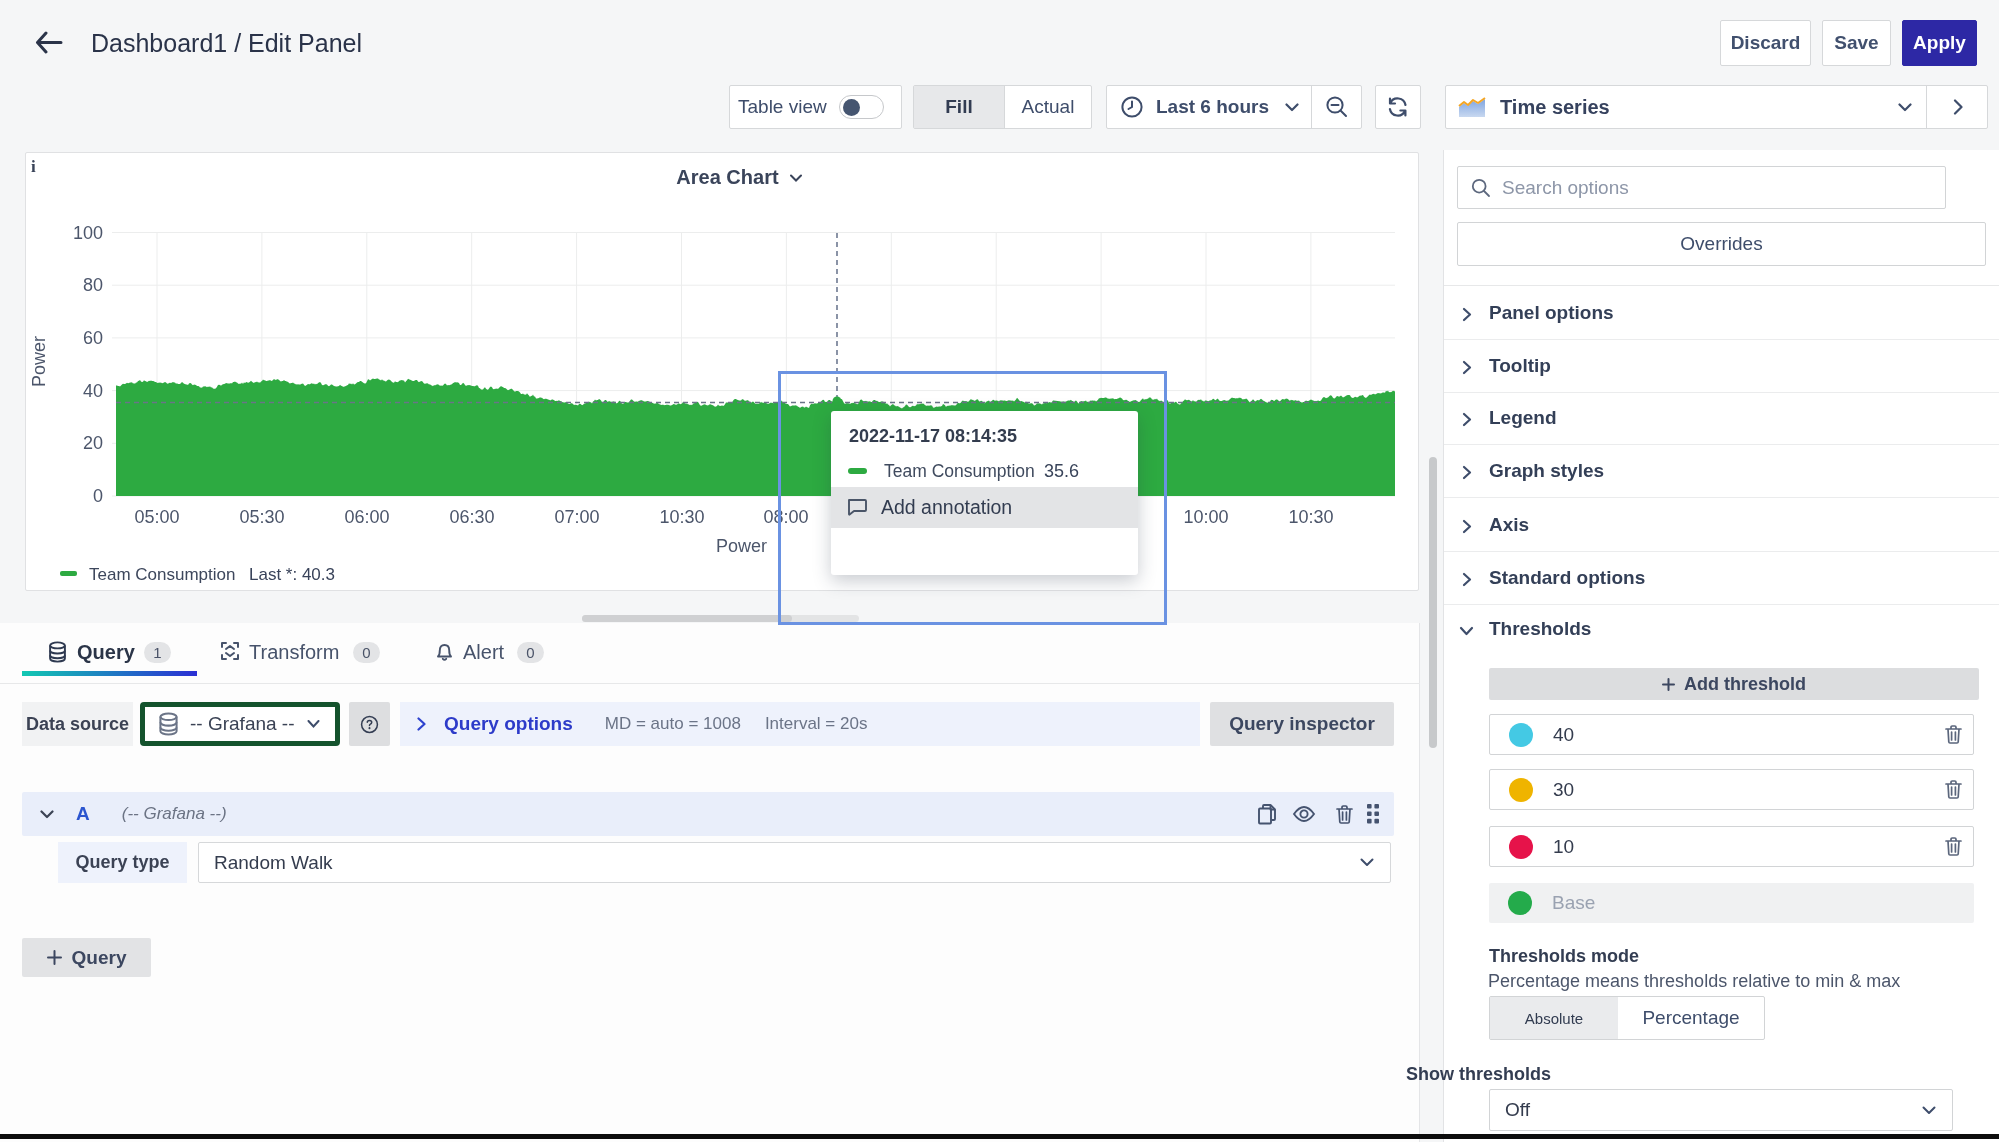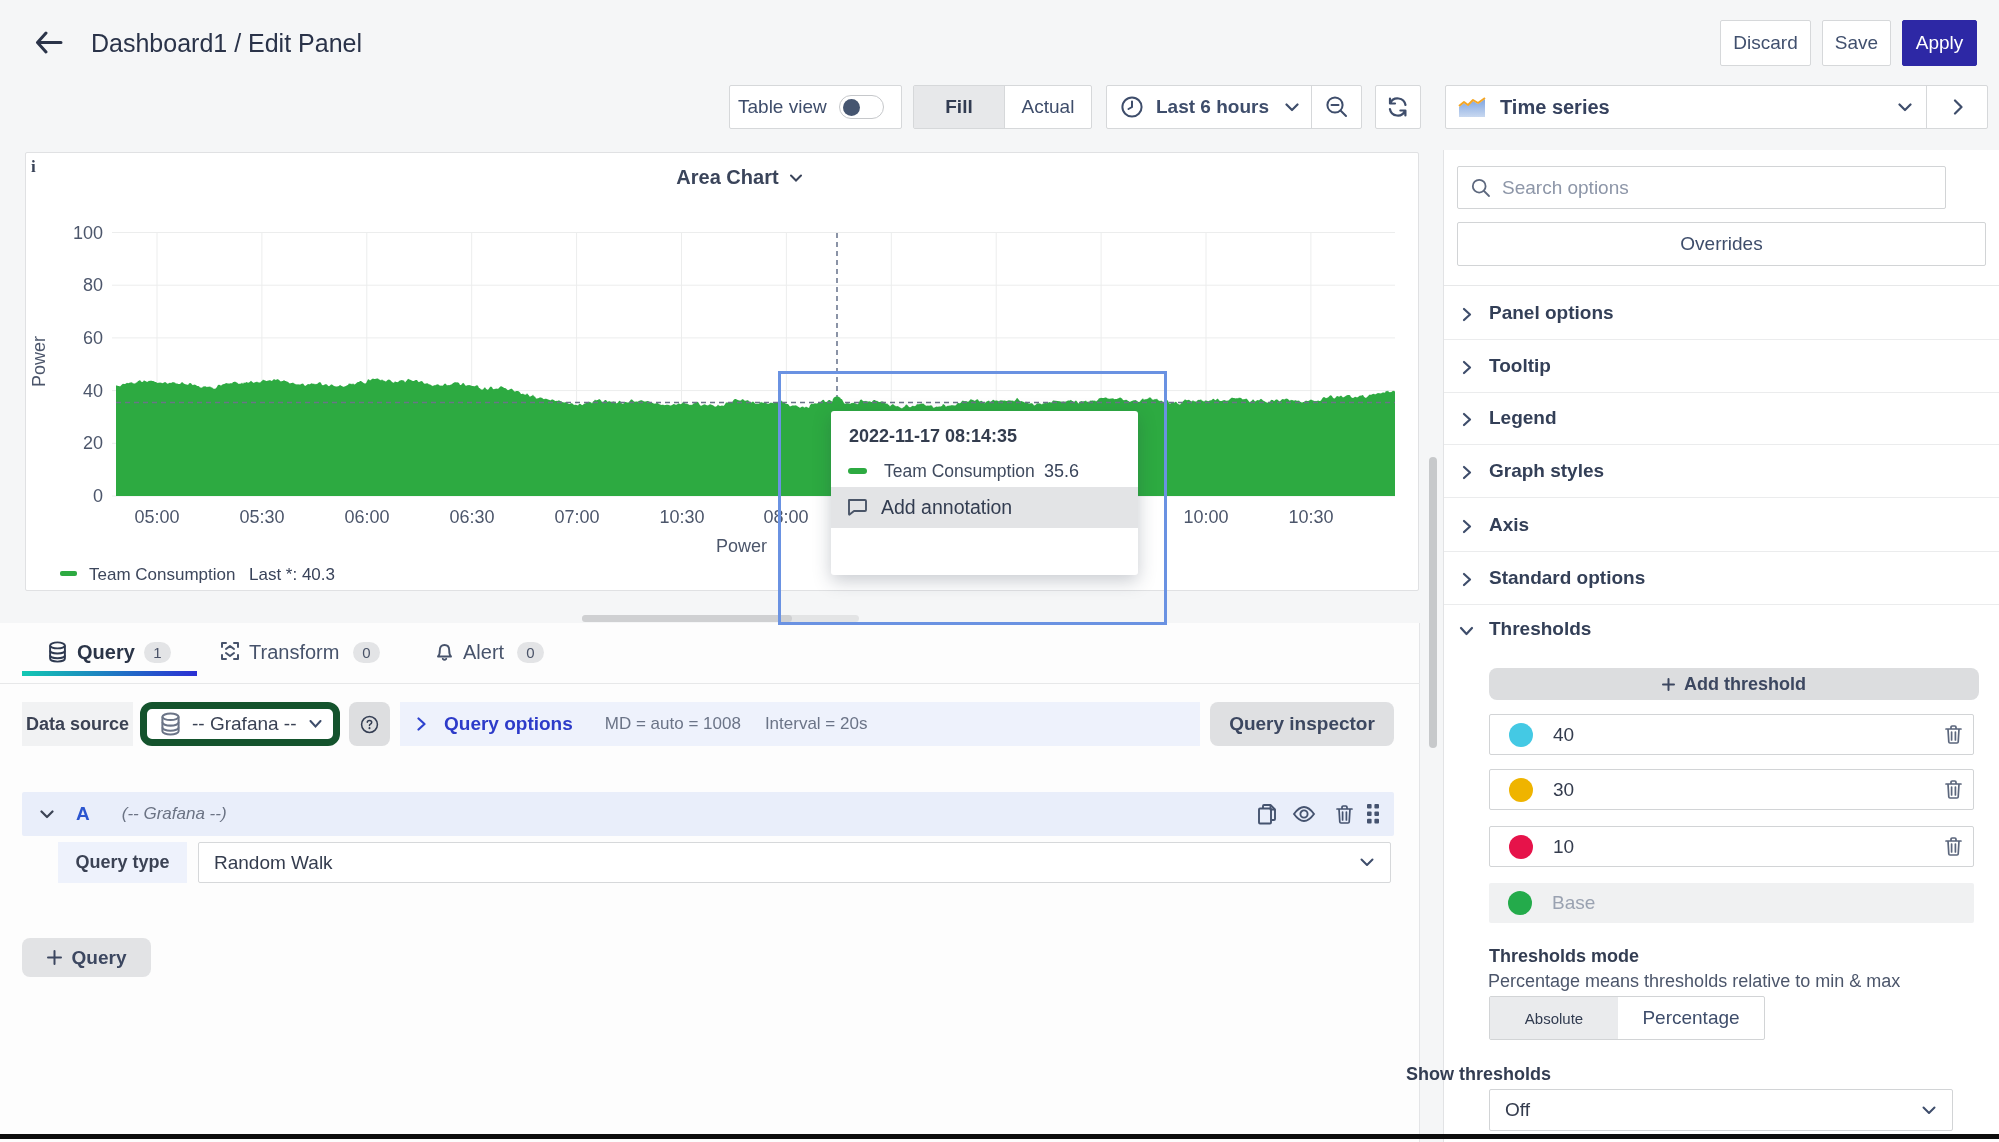--- a/index.html
+++ b/index.html
@@ -1,20 +1,20 @@
 <!DOCTYPE html>
 <html><head>
 <meta charset="utf-8">
 <style>
 *{margin:0;padding:0;box-sizing:border-box}
 html,body{width:1999px;height:1142px;overflow:hidden}
 body{font-family:"Liberation Sans",sans-serif;background:#f5f6f7;position:relative;color:#3b4560}
 .b{position:absolute}
-.btn{display:flex;align-items:center;justify-content:center;background:#fff;border:1px solid #d6d8da;border-radius:2px;font-weight:400;color:#41506e;font-size:19px}
-.gbtn{display:flex;align-items:center;justify-content:center;background:#e2e3e5;border-radius:8px;font-weight:700;color:#3c4760;font-size:19px}
+.btn{display:flex;align-items:center;justify-content:center;background:#fff;border:1px solid #d6d8da;border-radius:2px;font-weight:700;color:#41506e;font-size:19px}
+.gbtn{display:flex;align-items:center;justify-content:center;background:#e2e3e5;border-radius:2px;font-weight:700;color:#3c4760;font-size:19px}
 svg{display:block}
 </style>
 </head>
 <body>
 
 <svg class="b" style="left:35px;top:31px" width="28" height="23" viewBox="0 0 28 23">
  <path d="M11 2 L2.5 11.5 L11 21 M3 11.5 H26" stroke="#2b3449" stroke-width="3" fill="none" stroke-linecap="round" stroke-linejoin="round"></path>
 </svg>
 <div class="b" style="left:91px;top:29px;font-size:25px;font-weight:500;color:#2a3349">Dashboard1 / Edit Panel</div>
 
@@ -169,21 +169,21 @@
       <path d="M3 15.5 Q4.8 13.8 4.8 9.2 Q4.8 4 9.5 4 Q14.2 4 14.2 9.2 Q14.2 13.8 16 15.5 Z" stroke="#47536b" stroke-width="1.9" fill="none" stroke-linejoin="round"></path>
       <path d="M7.8 17.8 Q9.5 19.6 11.2 17.8" stroke="#47536b" stroke-width="1.9" fill="none" stroke-linecap="round"></path>
     </svg>
   </div>
 <div class="b" style="left:463px;top:641px;font-size:20px;font-weight:500;color:#47536b">Alert</div>
 <div class="b" style="left:517px;top:642px;width:27px;height:21px;border-radius:11px;background:#e3e4e6;color:#4a5368;font-size:15px;display:flex;align-items:center;justify-content:center">0</div>
 <div class="b" style="left:22px;top:671px;width:175px;height:5px;background:linear-gradient(90deg,#12c8b2,#2b2fd4)"></div>
 <div class="b" style="left:0;top:683px;width:1420px;height:1px;background:#e7e8e9"></div>
 
 <div class="b" style="left:22px;top:702px;width:111px;height:44px;background:#f1f2f3;display:flex;align-items:center;justify-content:center;font-size:18px;font-weight:600;color:#3b4254">Data source</div>
-<div class="b" style="left:140px;top:702px;width:200px;height:44px;background:#fff;border:7px solid #14532d;border-radius:12px;display:flex;align-items:center">
+<div class="b" style="left:140px;top:702px;width:200px;height:44px;background:#fff;border:5px solid #14532d;border-radius:4px;display:flex;align-items:center">
   <span style="margin-left:13px">
       <svg width="21" height="24" viewBox="0 0 19 22">
         <ellipse cx="9.5" cy="4.4" rx="7.4" ry="3" stroke="#6b7487" stroke-width="1.9" fill="none"></ellipse>
         <path d="M2.1 4.4 V17.6 C2.1 19.3 5.4 20.6 9.5 20.6 C13.6 20.6 16.9 19.3 16.9 17.6 V4.4" stroke="#6b7487" stroke-width="1.9" fill="none"></path>
         <path d="M2.1 9.5 C2.1 11.2 5.4 12.5 9.5 12.5 C13.6 12.5 16.9 11.2 16.9 9.5 M2.1 14.2 C2.1 15.9 5.4 17.2 9.5 17.2 C13.6 17.2 16.9 15.9 16.9 14.2" stroke="#6b7487" stroke-width="1.9" fill="none"></path>
       </svg>
     </span>
   <span style="margin-left:11px;font-size:19px;color:#3a4254">-- Grafana --</span>
   <svg style="margin-left:12px" width="13" height="8" viewBox="0 0 13 8">
       <path d="M1.5 1 L6.5 6.5 L11.5 1" stroke="#3e4d6b" stroke-width="2" fill="none" stroke-linecap="round"></path>

